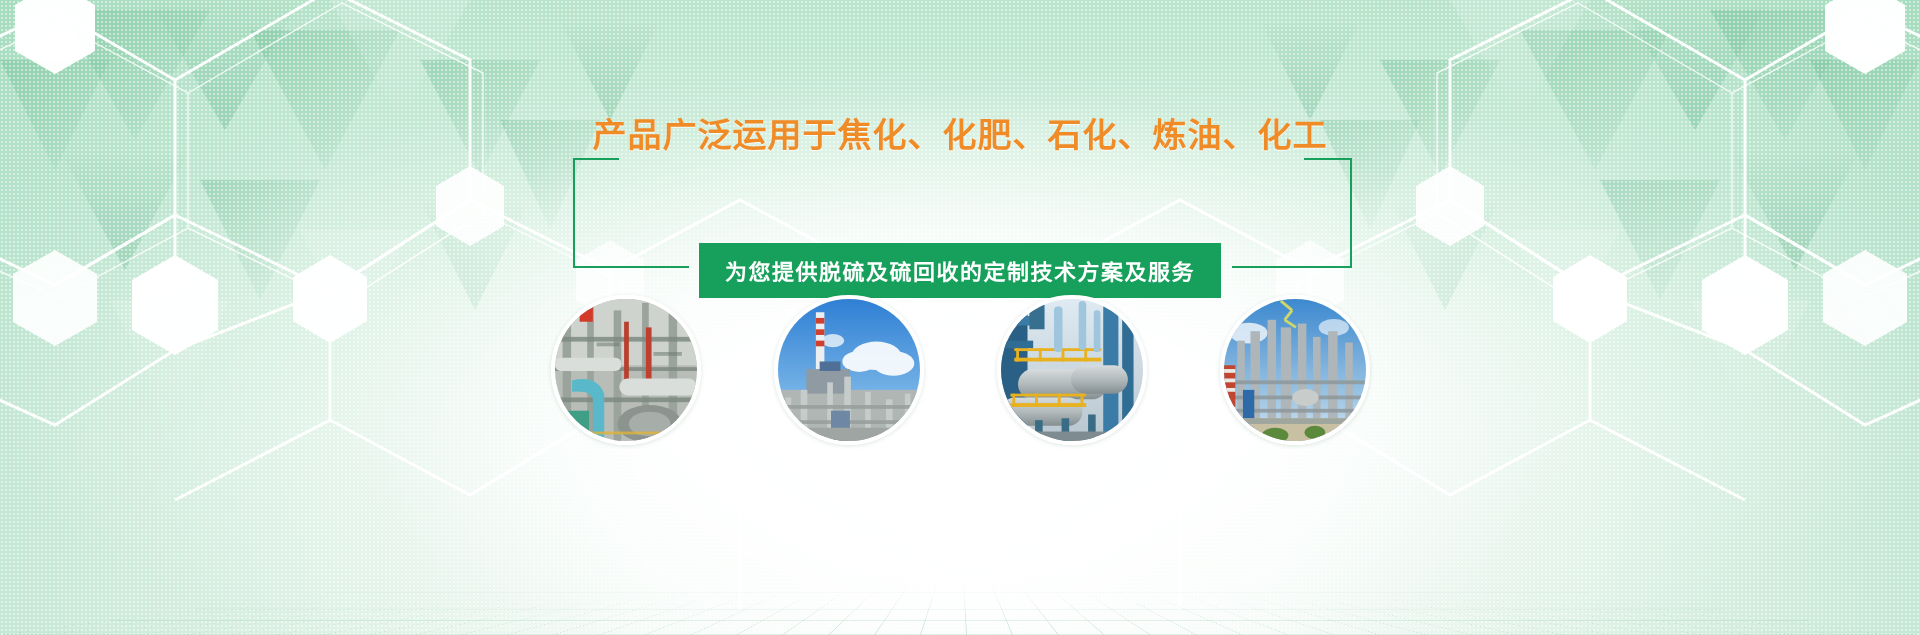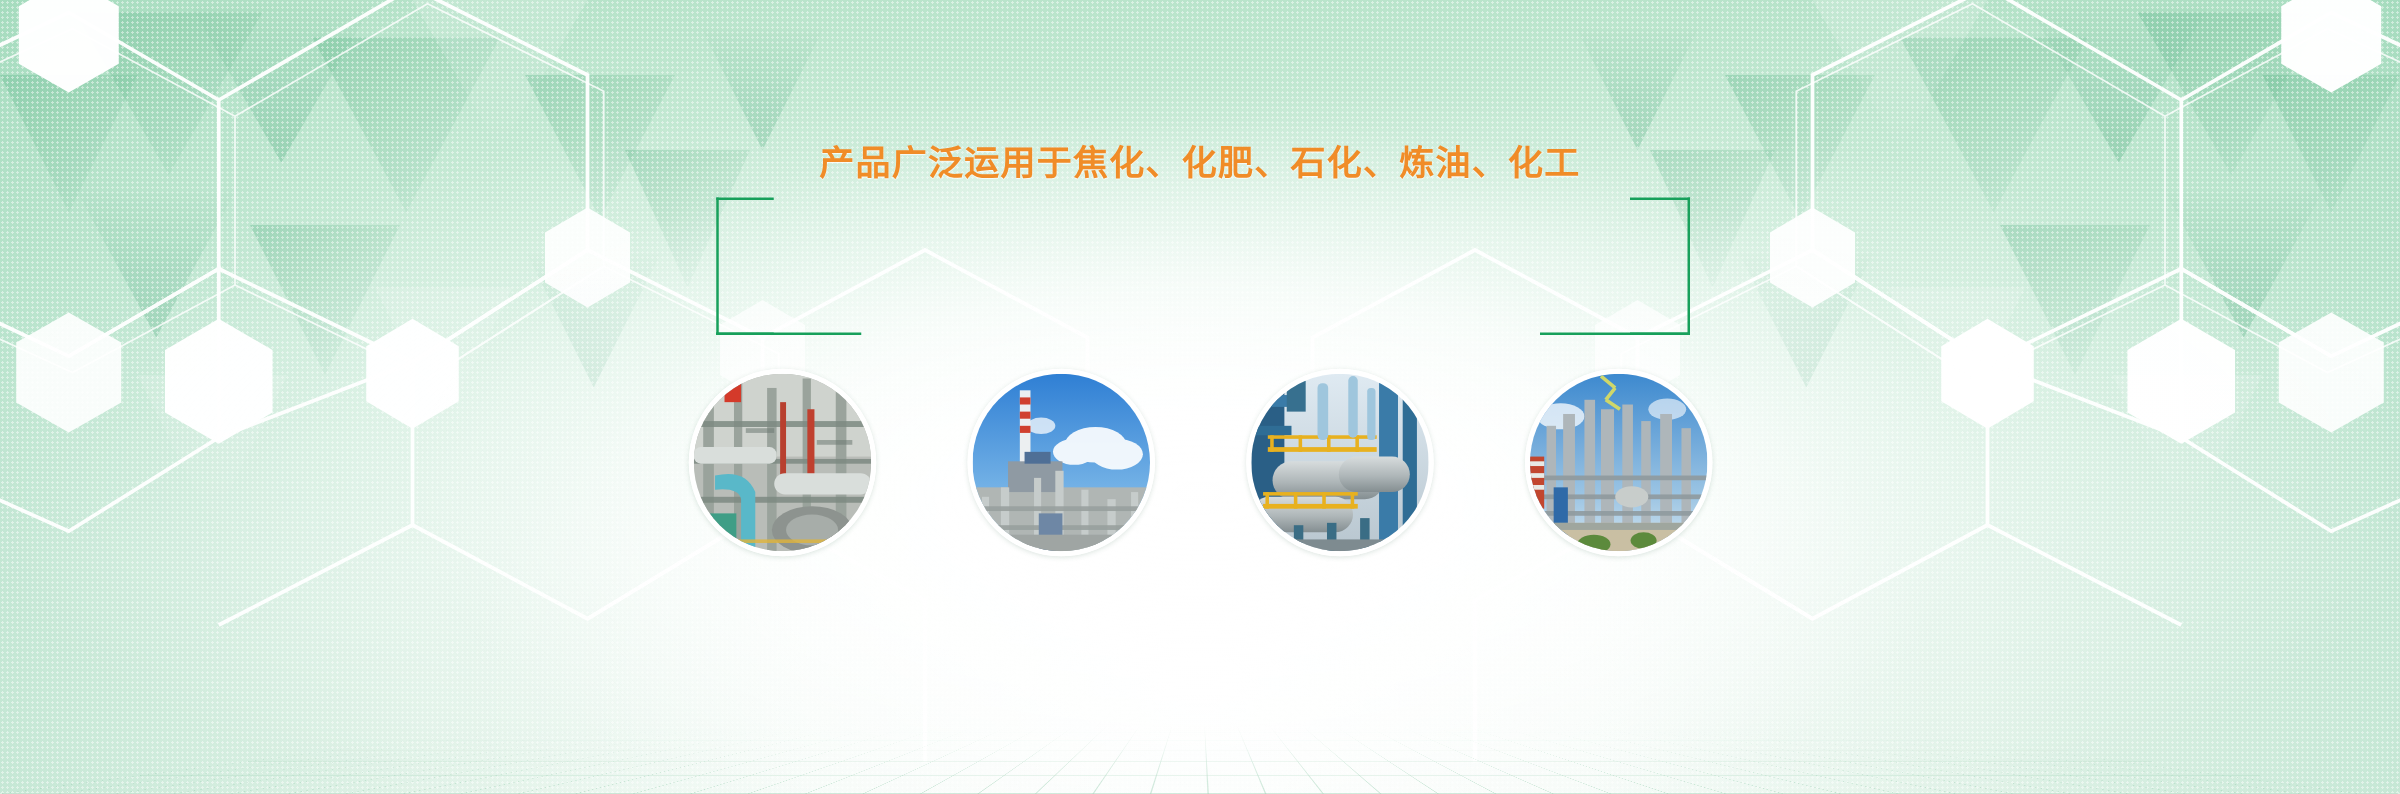--- a/index.html
+++ b/index.html
@@ -60,21 +60,21 @@
   }
 
   .headline-wrap {
     position:absolute;
     left:0; right:0; top:112px;
     text-align:center;
   }
   .headline {
     display:inline-block;
     color:#f08c28;
-    font-size:28px;
+    font-size:34px;
     font-weight:bold;
     line-height:1.38;
     letter-spacing:1px;
     text-shadow:0 1px 1px rgba(255,255,255,0.85);
     white-space:nowrap;
   }
   .headline .l2 { display:block; }
 
   .subbar-wrap {
     position:absolute;
@@ -252,20 +252,23 @@
   <div class="bracket-right-foot"></div>
 
   <div class="content">
 
     <div class="headline-wrap">
       <div class="headline">
         <span class="l1">产品广泛运用于焦化、化肥、石化、炼油、化工</span>
       </div>
     </div>
 
+    <div class="subbar-wrap">
+      <div class="subbar">为您提供脱硫及硫回收的定制技术方案及服务</div>
+    </div>
 
     <div class="photos">
 
       <div class="photo">
         <div class="scene">
           <svg viewBox="0 0 150 150" preserveAspectRatio="xMidYMid slice">
             <rect width="150" height="150" fill="#b9bdb8"></rect>
             <rect width="150" height="70" fill="#cfd3ce"></rect>
             <g fill="#9aa39c">
               <rect x="8" y="18" width="9" height="132"></rect>

